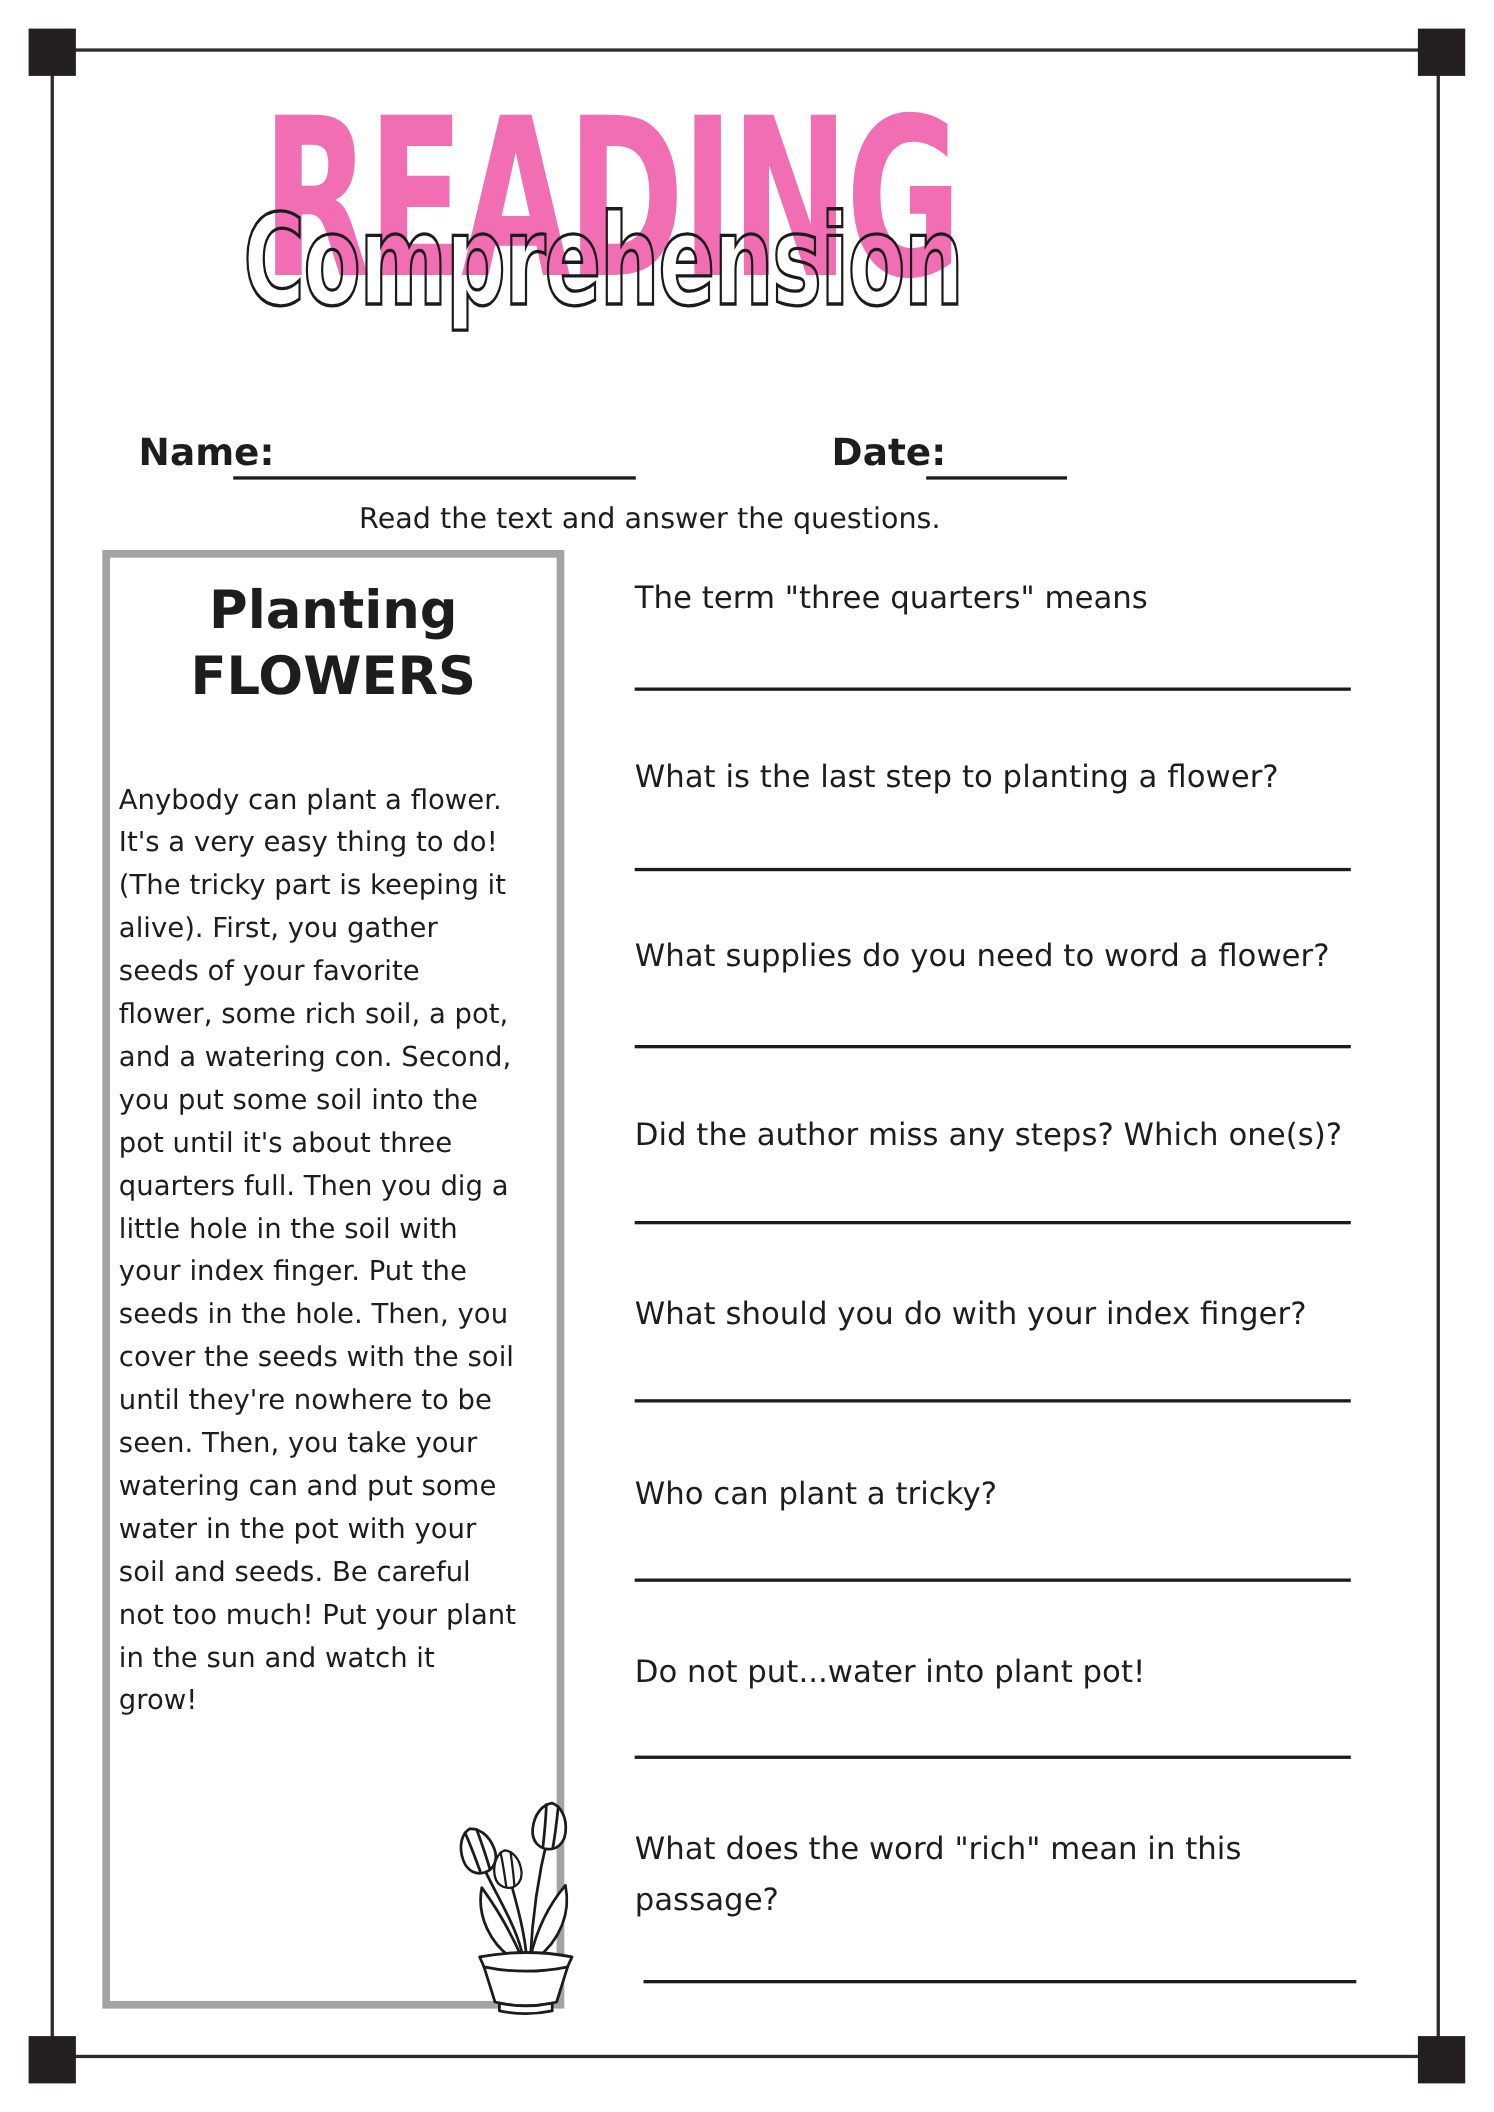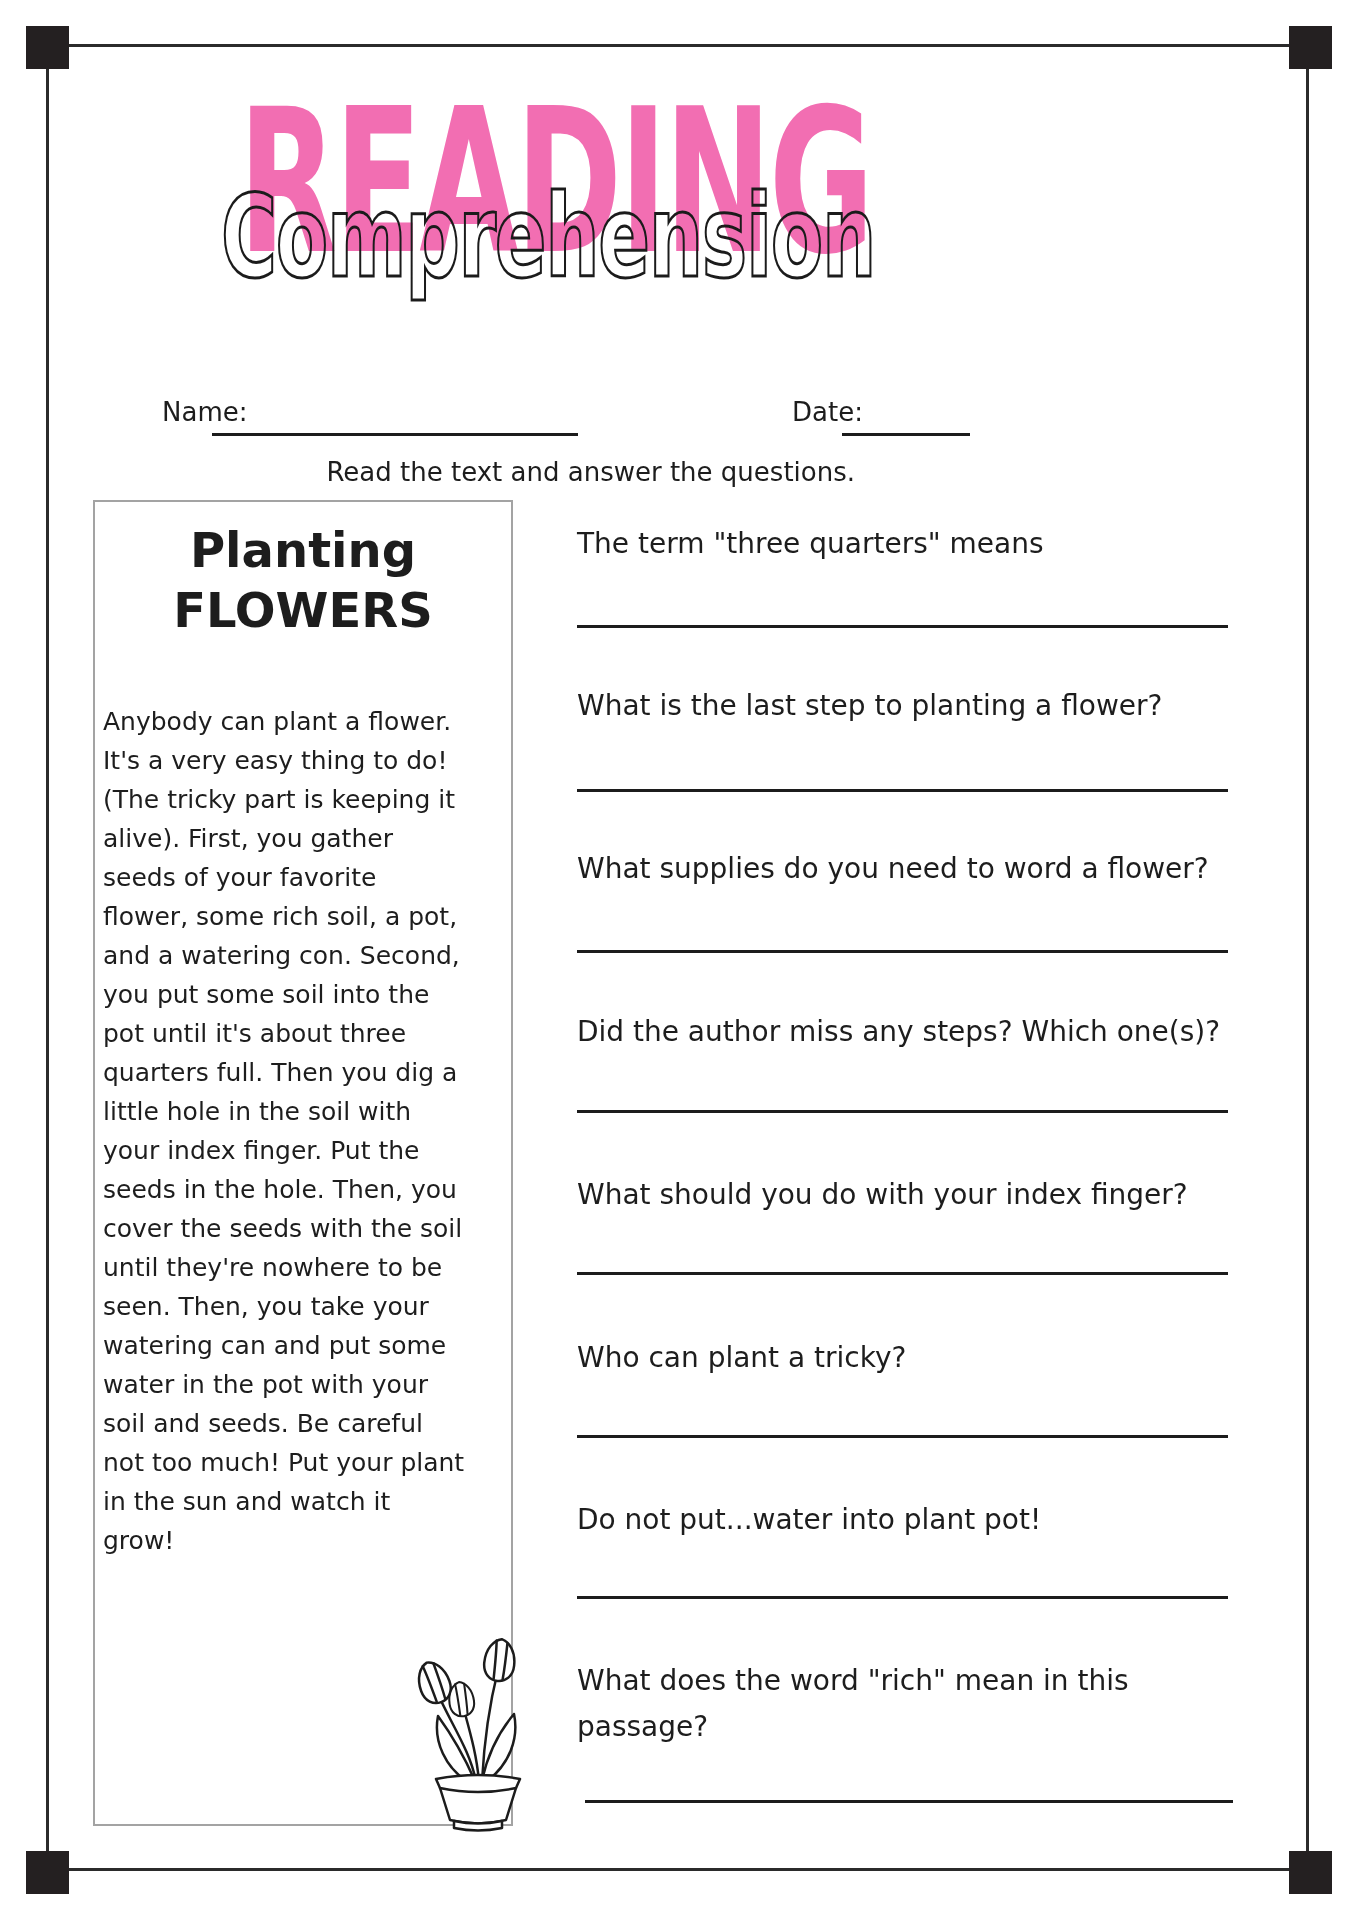--- a/index.html
+++ b/index.html
@@ -35,36 +35,36 @@
   .title-sub{
     position:absolute;left:0;top:180px;width:1096px;
     text-align:center;font-size:114px;line-height:114px;font-weight:700;
     letter-spacing:-2px;
     color:transparent;-webkit-text-stroke:3px #1b1b1b;
     transform:scaleX(0.67);transform-origin:50% 50%;
     white-space:nowrap;
   }
 
   
-  .field-label{position:absolute;font-size:26px;font-weight:400;line-height:40px;margin-left:36px;}
+  .field-label{position:absolute;font-size:34px;font-weight:700;line-height:40px;}
   .name-label{left:126px;top:392px;}
   .date-label{left:756px;top:392px;}
   .write-line{position:absolute;border-bottom:3px solid #1c1c1c;height:0;}
   .name-line{left:212px;top:433px;width:366px;}
   .date-line{left:842px;top:433px;width:128px;}
 
   .instruction{
     position:absolute;left:255px;top:455px;width:600px;
     text-align:right;font-size:26px;line-height:34px;
   }
 
   
   .passage-box{
     position:absolute;left:93px;top:500px;width:420px;height:1326px;
-    border:2px solid #a3a3a3;box-sizing:border-box;background:#ffffff;
+    border:7px solid #a3a3a3;box-sizing:border-box;background:#ffffff;
   }
   .passage-title{
     position:absolute;left:0;top:18px;width:100%;
     text-align:center;font-size:48px;line-height:60px;font-weight:700;
     white-space:pre-line;
   }
   .passage-body{
     position:absolute;left:8px;top:200px;width:398px;
     text-align:left;font-size:25px;line-height:39px;
     white-space:pre-line;

